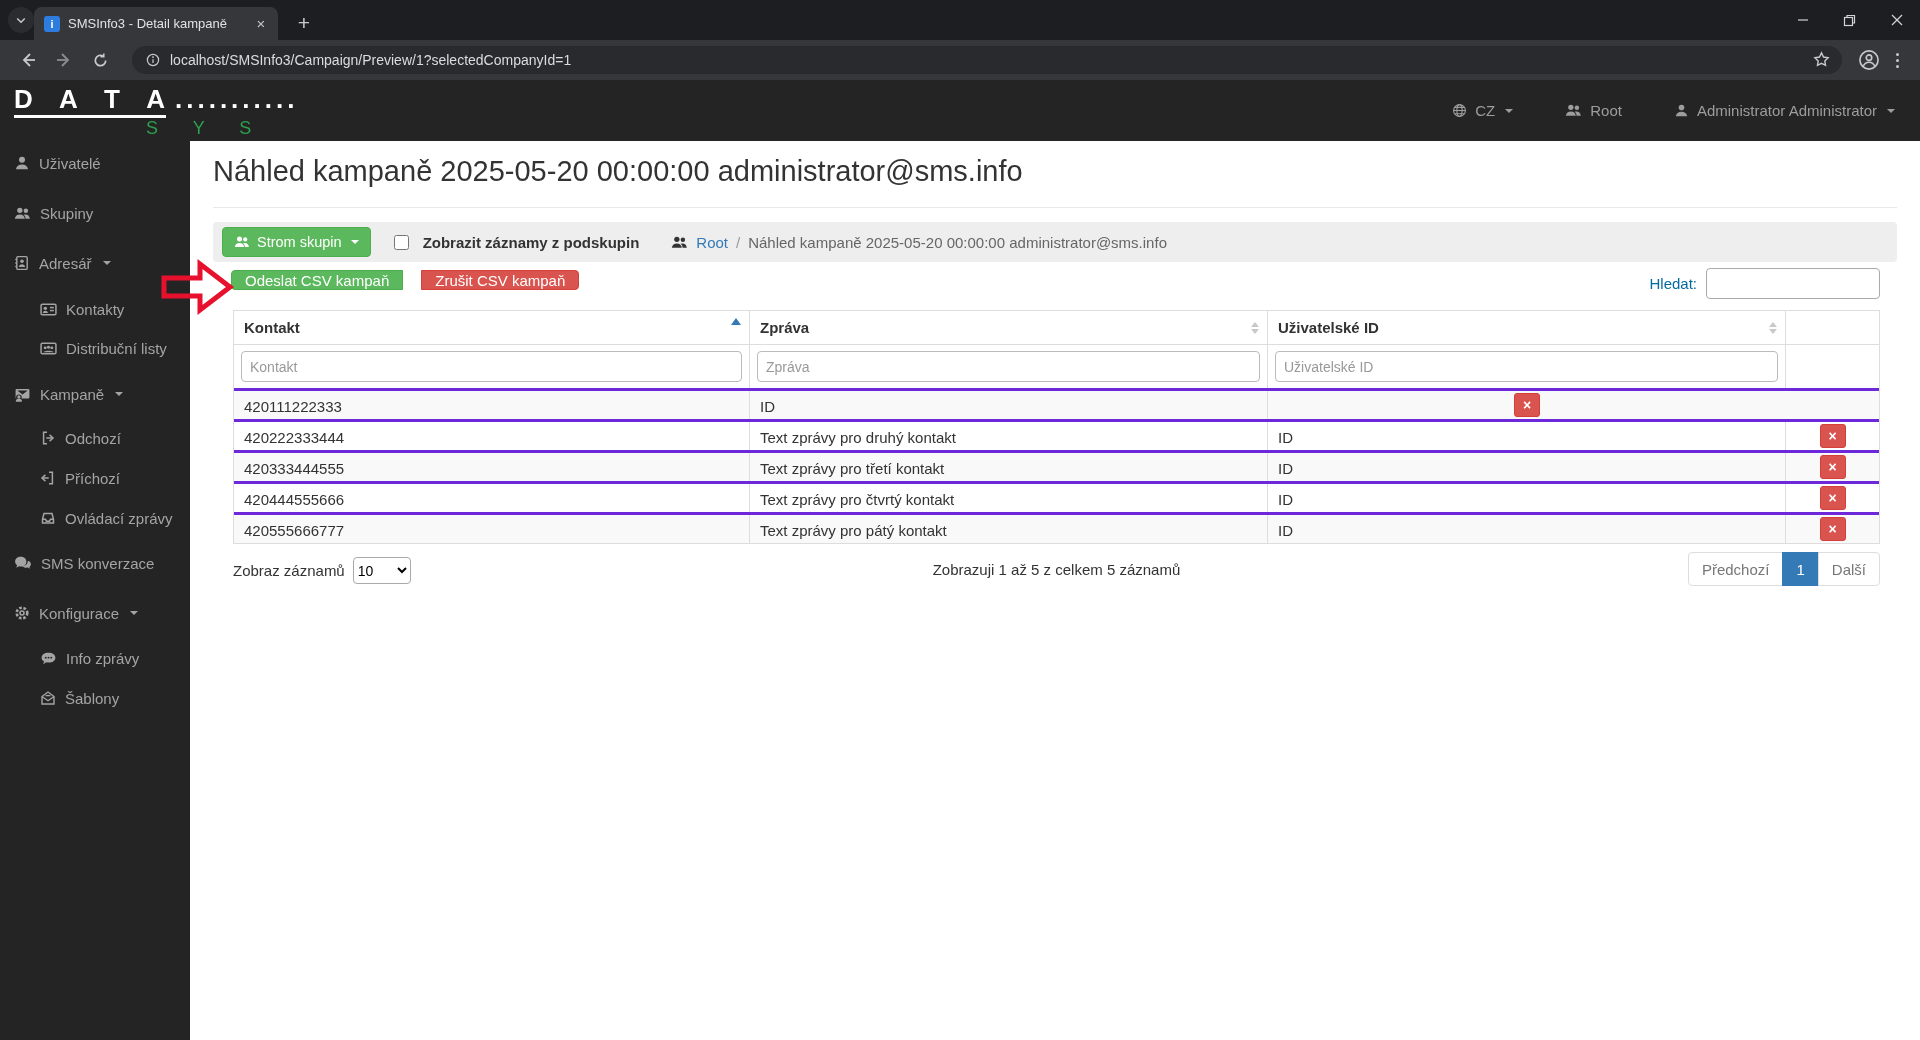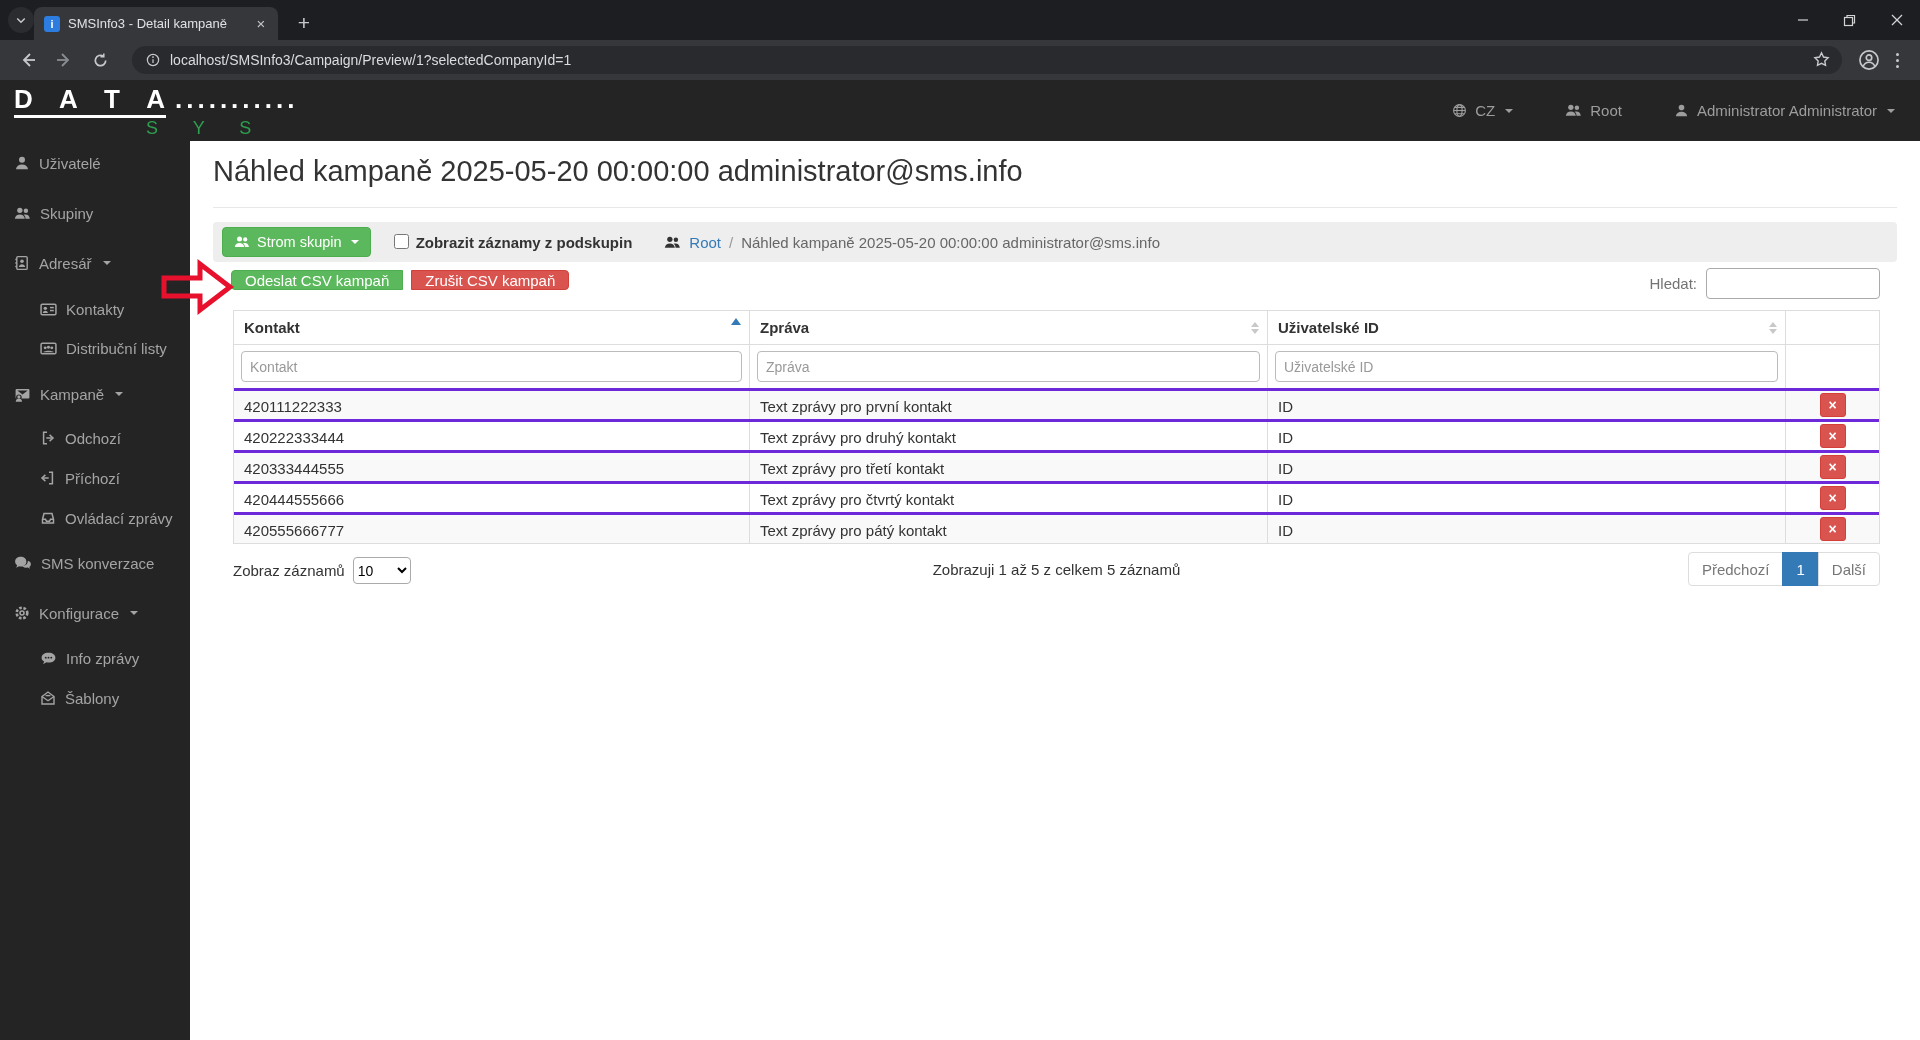--- a/index.html
+++ b/index.html
@@ -56,37 +56,37 @@
   
   .page-title{position:absolute;left:213px;top:155px;font-size:29px;color:#333;font-weight:400;}
   .title-rule{position:absolute;left:213px;top:207px;width:1684px;height:1px;background:#e8e8e8;}
 
   .graybar{position:absolute;left:213px;top:222px;width:1684px;height:40px;background:#eee;border-radius:4px;
     display:flex;align-items:center;padding:0 9px;}
   .btn{border-radius:4px;color:#fff;font-size:14.5px;display:inline-flex;align-items:center;justify-content:center;cursor:pointer;}
   .btn-green{background:var(--success-green);border:1px solid var(--success-border);}
   .btn-red{background:var(--danger-red);border:1px solid #d43f3a;}
   .tree-btn{height:30px;padding:0 11px;gap:7px;}
-  .chk-wrap{display:flex;margin-left:23px;gap:7px;}
+  .chk-wrap{display:flex;align-items:center;margin-left:23px;gap:14px;}
   .chk-wrap input{width:15px;height:15px;margin:0;}
   .chk-label{font-weight:bold;font-size:15px;color:#333;}
   .breadcrumb{display:flex;align-items:center;margin-left:32px;gap:8px;font-size:15px;}
   .bc-root{color:var(--link-blue);}
   .bc-sep{color:#999;}
   .bc-cur{color:#666;}
 
   .actions{position:absolute;left:231px;top:270px;display:flex;}
   .csv-btn{height:20px;padding:0 13px;font-size:15px;}
   .csv-send{border-radius:4px 0 0 4px;}
-  .csv-cancel{border-radius:0 4px 4px 0;margin-left:8px;}
+  .csv-cancel{border-radius:0 4px 4px 0;margin-left:18px;}
 
   .annotation-arrow{position:absolute;left:160px;top:258px;}
 
   .search{position:absolute;right:40px;top:268px;display:flex;align-items:center;gap:9px;}
-  .search label{font-size:15px;color:#737373;}
+  .search label{font-size:15px;color:#0369a1;}
   .search input{width:174px;height:31px;border:1px solid #aaa;border-radius:4px;padding:0 8px;font-size:14px;}
 
   
   .dtable{position:absolute;left:233px;top:310px;width:1647px;border:1px solid #ddd;font-size:15px;color:#333;}
   .trow{display:grid;grid-template-columns:516px 518px 518px 93px;}
   .trow > div{border-right:1px solid #ddd;position:relative;}
   .trow > div:last-child{border-right:none;}
   .thead{height:33px;font-weight:bold;}
   .thead > div{line-height:33px;padding-left:10px;}
   .sort-asc{position:absolute;right:8px;top:7px;width:0;height:0;
@@ -412,21 +412,20 @@
   </div>
   <div class="trow tfilter">
     <div><input type="text" placeholder="Kontakt" style=""></div>
     <div><input type="text" placeholder="Zpráva" style=""></div>
     <div><input type="text" placeholder="Uživatelské ID" style=""></div>
     <div></div>
   </div>
 
   <div class="trow tdata odd">
     <div>420111222333</div>
-    <div>Text zprávy pro první kontakt</div>
     <div>ID</div>
     <div class="cell-action">
         <div class="del-btn">×</div>
       </div>
   </div>
   <div class="trow tdata">
     <div>420222333444</div>
     <div>Text zprávy pro druhý kontakt</div>
     <div>ID</div>
     <div class="cell-action">

